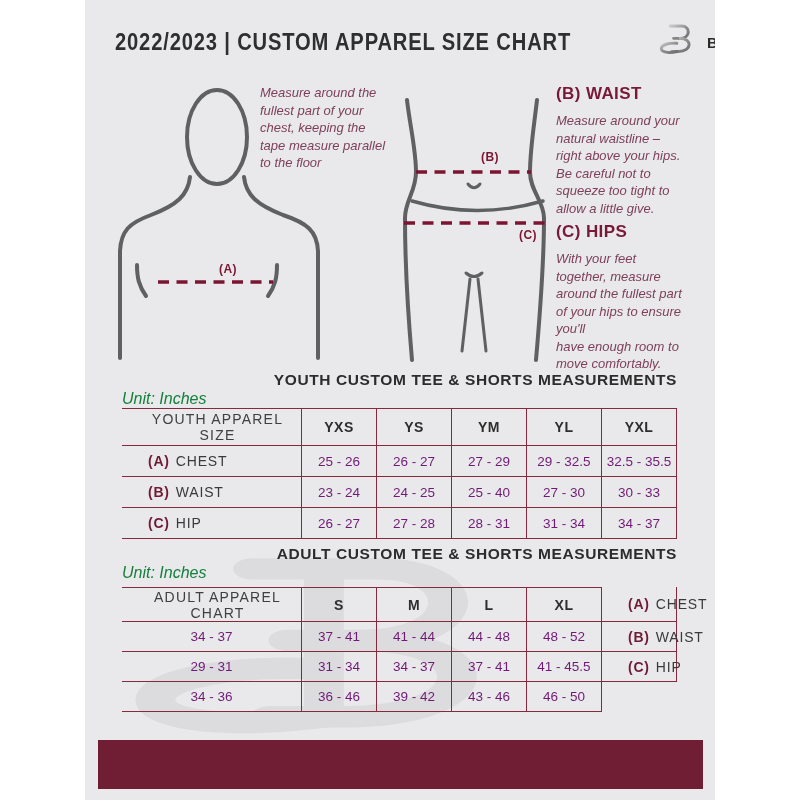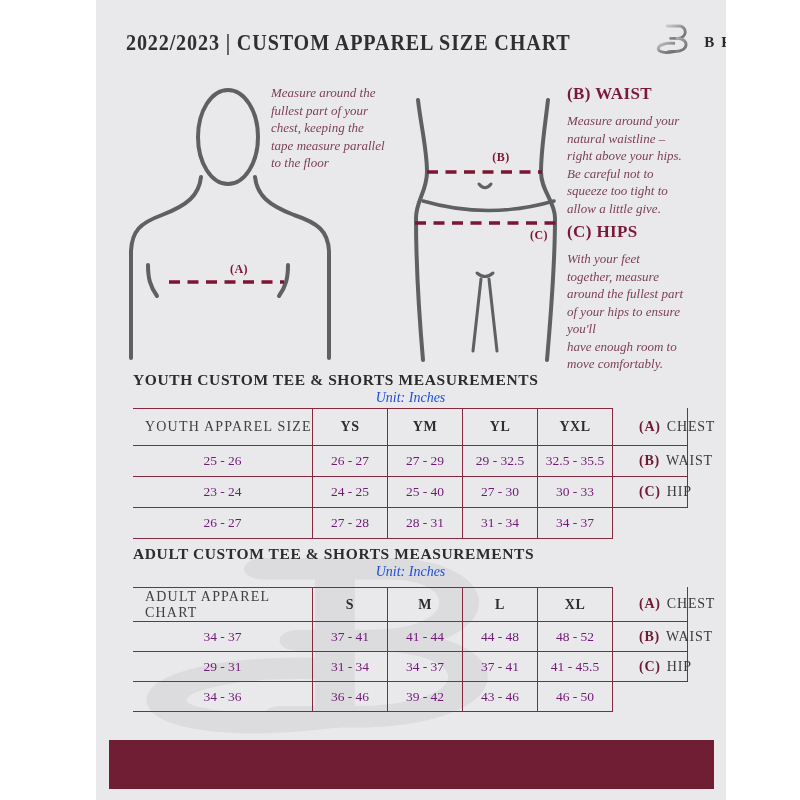--- a/index.html
+++ b/index.html
@@ -1,37 +1,37 @@
 <!DOCTYPE html>
 <html><head>
 <meta charset="utf-8">
 <style>
   * { margin:0; padding:0; box-sizing:border-box; }
   html,body { width:800px; height:800px; background:#ffffff; font-family:"Liberation Sans",sans-serif; }
-  .page { position:absolute; left:96px; top:0; width:630px; height:800px; background:#e9e9eb; overflow:hidden;font-family:Liberation Serif, serif; }
+  .page { position:absolute; left:85px; top:0; width:630px; height:800px; background:#e9e9eb; overflow:hidden; }
 
   
   .header { position:absolute; left:30px; top:20px; width:572px; height:44px; display:flex; align-items:center; justify-content:space-between; }
   .season-title { font-weight:bold; font-size:24px; color:#2e2f30; letter-spacing:1px; transform:scaleX(0.84); transform-origin:left center; white-space:nowrap; }
   .brand { display:flex; align-items:center; gap:13px; }
   .brand-name { font-weight:bold; font-size:15px; letter-spacing:7px; color:#2b2b2b; }
 
   
   .fig { position:absolute; }
   .marker-label { position:absolute; width:32px; text-align:center; font-weight:bold; font-size:12px; color:#7c1531; letter-spacing:0.5px; }
 
   
   .instr { position:absolute; }
   .instr h3 { font-size:17px; font-weight:bold; color:#7a1838; letter-spacing:0.4px; margin-bottom:8px; }
   .instr p { font-size:13px; line-height:17.5px; font-style:italic; color:#7d4058; white-space:pre-line; }
 
   
-  .section-title { position:absolute; left:37px; width:555px; text-align:left; font-weight:bold; font-size:15.5px; letter-spacing:0.6px; color:#2c2c2c; }
-  .unit-label { position:absolute; left:37px; width:555px; text-align:center; font-style:italic; font-size:14px; color:#1d4ed8; }
-  .grid { position:absolute; left:37px; width:555px; display:grid; grid-template-columns:180px repeat(5,75px); }
+  .section-title { position:absolute; left:37px; width:555px; text-align:right; font-weight:bold; font-size:15.5px; letter-spacing:0.6px; color:#2c2c2c; }
+  .unit-label { position:absolute; left:37px; width:555px; font-style:italic; font-size:16px; color:#15803d; }
+  .grid { position:absolute; left:37px; width:555px; display:grid; grid-template-columns:180px repeat(5,75px);text-align:center; }
   .grid.youth { grid-template-rows:38px repeat(3,31px); }
   .grid.adult { grid-template-rows:35px repeat(3,30px); }
   .cell { display:flex; align-items:center; justify-content:center; border-right:1.5px solid #84293e; border-bottom:1.5px solid #84293e; font-size:13.5px; color:#701a75; background:transparent; }
   .cell.head { border-top:1.5px solid #84293e; font-weight:bold; font-size:14px; color:#2d2d2d; letter-spacing:0.5px; }
   .cell.labelcol { justify-content:flex-start; }
   .cell.head.labelcol { padding-left:12px; font-weight:normal; font-size:14px; letter-spacing:1.2px; color:#3f4040; }
   .cell.rowlabel { padding-left:26px; font-size:14px; letter-spacing:0.8px; color:#3a3a3a; }
   .cell .prefix { font-weight:bold; color:#6e1a33; margin-right:6px; }
 
   
@@ -138,20 +138,21 @@
         <path d="M27,20 C42,20 42,36 25,36 L17,36"></path>
         <path d="M23,26 C13,25 4,28 4,32.5 C4,37 13,38.5 23,36"></path>
       </g>
     </svg>
   </div>
 
   <div class="section-title" style="top:371px;">YOUTH CUSTOM TEE &amp; SHORTS MEASUREMENTS</div>
   <div class="unit-label" style="top:390px;">Unit: Inches</div>
   <div class="grid youth" style="top:408px;">
       <div class="cell head labelcol">YOUTH APPAREL SIZE</div>
+      <div class="cell head">YXS</div>
       <div class="cell head">YS</div>
       <div class="cell head">YM</div>
       <div class="cell head">YL</div>
       <div class="cell head">YXL</div>
       <div class="cell labelcol rowlabel">
         <span class="prefix">(A)</span>
         <span>CHEST</span>
       </div>
       <div class="cell">25 - 26</div>
       <div class="cell">26 - 27</div>

